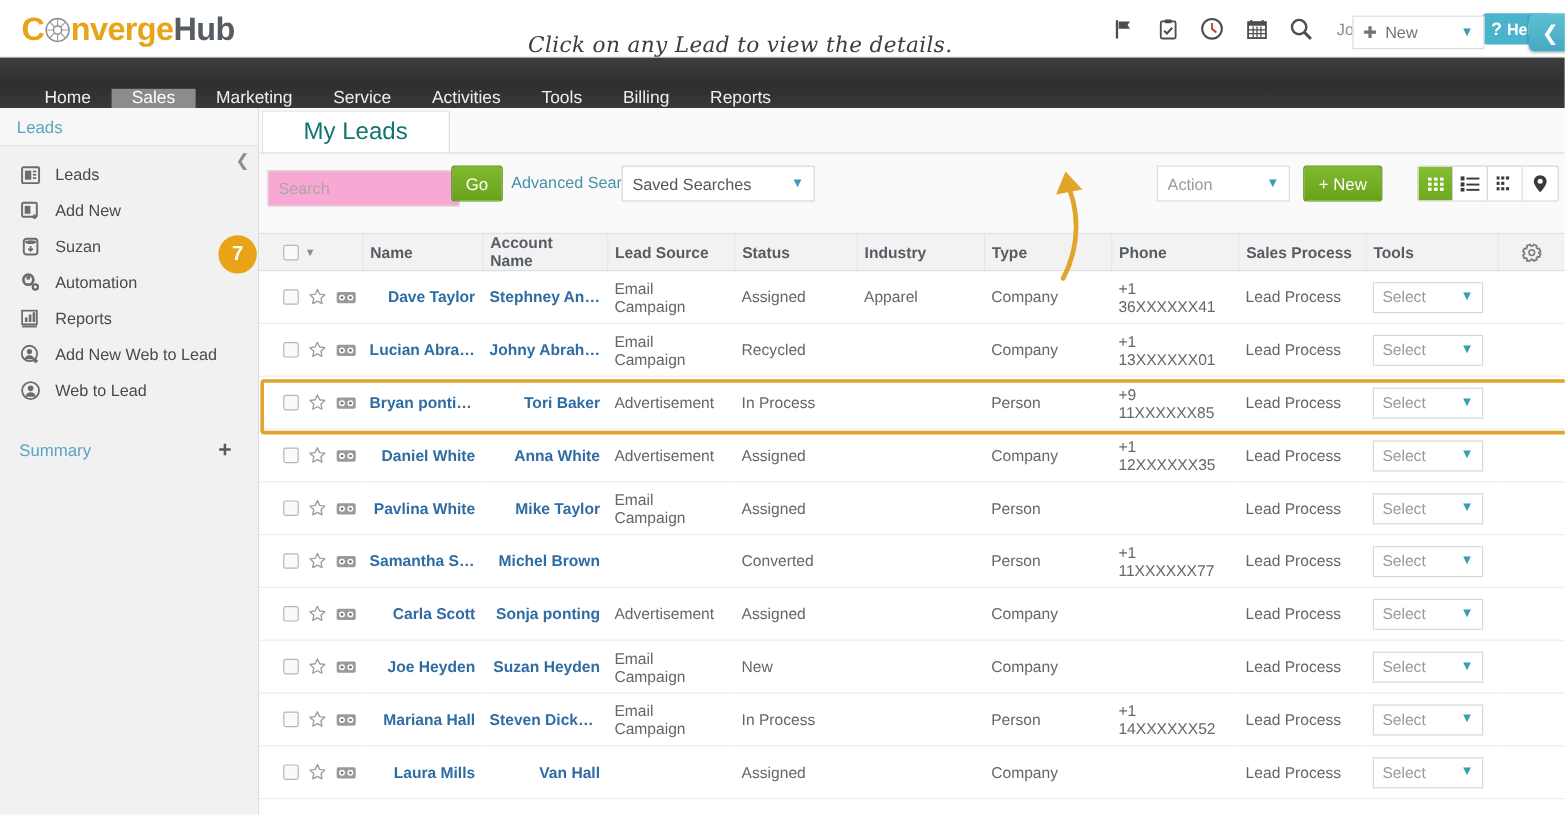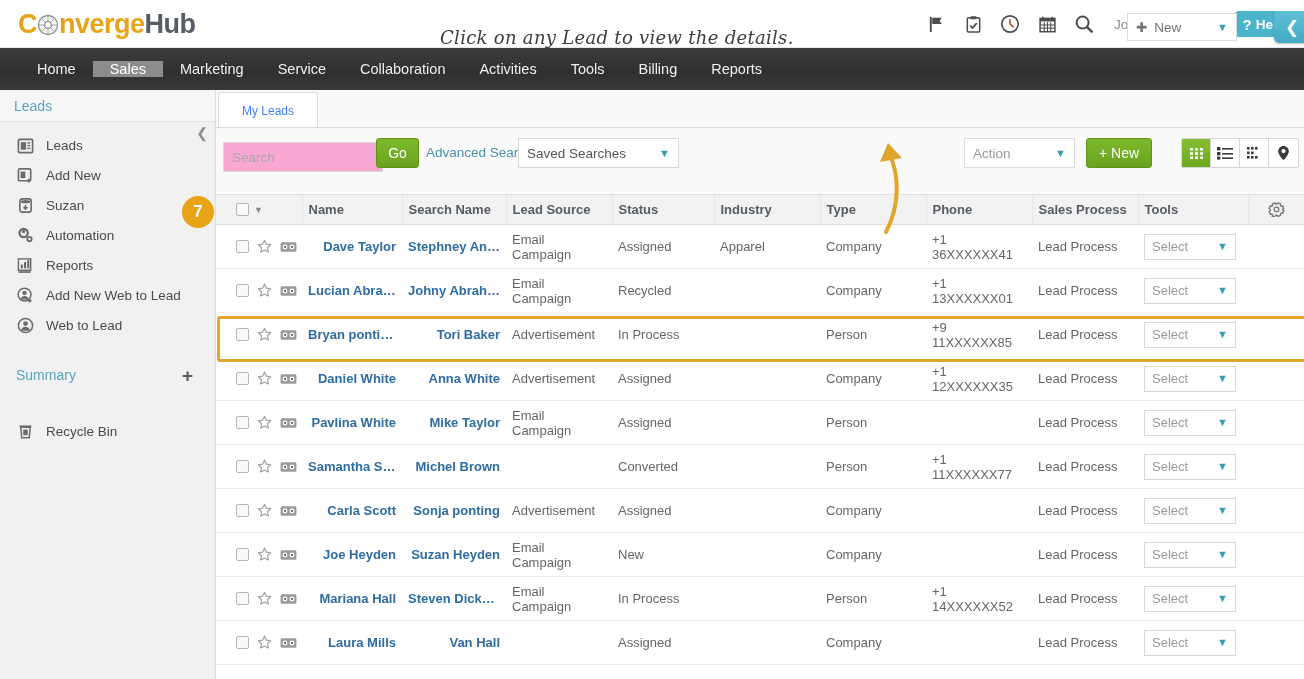--- a/index.html
+++ b/index.html
@@ -33,21 +33,21 @@
     padding: 0 9px; display: flex; align-items: center; gap: 4px;
     font-size: 13.5px; font-weight: bold; cursor: pointer; margin-left: 4px;
   }
   .help-q { font-size: 15px; font-weight: bold; }
 
   
   .navbar {
     position: absolute; left: 0; top: 48px; width: 1304px; height: 42px;
     background: linear-gradient(to bottom, #3d3d3d 0%, #2f2f2f 55%, #383838 100%);
   }
-  .nav-list { display: flex; height: 42px; align-items: center; padding-left: 20px; border-radius: 17px; }
+  .nav-list { display: flex; height: 42px; align-items: flex-end; padding-left: 20px; border-radius: 17px; }
   .nav-item {
     display: flex; align-items: center; padding: 0 17px;
     color: #efefef; font-size: 14.5px; cursor: pointer; white-space: nowrap;
   }
   .nav-item.active { background: #8c8c8c; color: #ffffff; }
 
   
   .sidebar {
     position: absolute; left: 0; top: 90px; width: 216px; height: 589px;
     background: #f1f1f1; border-right: 1px solid #dcdcdc;
@@ -71,22 +71,22 @@
   .sb-plus { color: #5c5c5c; font-size: 19px; font-weight: bold; cursor: pointer; line-height: 1; }
   .sb-recycle { margin-top: 26px; }
 
   
   .main { position: absolute; left: 216px; top: 90px; width: 1088px; height: 589px; background: #ffffff; }
   .main-top { position: relative; height: 110px; background: #fafafa; }
 
   .tabs { position: absolute; left: 0; top: 0; height: 38px; display: flex; align-items: flex-end; }
   .tab {
     background: #ffffff; border: 1px solid #dcdcdc; border-bottom: none;
-    height: 36px; display: flex; align-items: center; padding: 0 23px;
-    font-size: 12px; color: #3b82f6; margin-left: 2px; cursor: pointer;
+    height: 36px; display: flex; align-items: center; padding: 0 34px;
+    font-size: 20px; color: #0f766e; margin-left: 2px; cursor: pointer;
     border-radius: 3px 3px 0 0;
   }
   .tabs-underline { position: absolute; left: 0; top: 37px; width: 1088px; height: 1px; background: #dcdcdc; }
 
   .toolbar { position: absolute; left: 0; top: 48px; width: 1088px; height: 46px; }
   .search-input {
     position: absolute; left: 7px; top: 4px; width: 160px; height: 30px;
     border: 1px solid #d8d8d8; background: #f9a8d4; font-size: 13.5px; color: #333;
     padding: 0 8px; outline: none; font-family: "Liberation Sans", sans-serif;
   }
@@ -261,21 +261,20 @@
       </div>
     </div>
   </div>
 
   <div class="navbar">
     <div class="nav-list">
       <div class="nav-item">Home</div>
       <div class="nav-item active">Sales</div>
       <div class="nav-item">Marketing</div>
       <div class="nav-item">Service</div>
-      <div class="nav-item">Collaboration</div>
       <div class="nav-item">Activities</div>
       <div class="nav-item">Tools</div>
       <div class="nav-item">Billing</div>
       <div class="nav-item">Reports</div>
     </div>
   </div>
 
   <div class="sidebar">
     <div class="sb-head">Leads</div>
     <div class="sb-collapse">❮</div>
@@ -358,30 +357,20 @@
         </span>
         <span>Web to Lead</span>
       </div>
     </div>
 
     <div class="sb-section">
       <span>Summary</span>
       <span class="sb-plus">+</span>
     </div>
 
-    <div class="sb-item sb-recycle">
-      <span class="sb-ico">
-        <svg width="17" height="17" viewBox="0 0 18 18">
-            <path d="M4 4.5h10l-1 11.2H5z" fill="none" stroke="#6b6b6b" stroke-width="1.6"></path>
-            <rect x="2.8" y="2.6" width="12.4" height="2" fill="#6b6b6b"></rect>
-            <rect x="6.6" y="7" width="4.8" height="6" fill="#6b6b6b"></rect>
-          </svg>
-      </span>
-      <span>Recycle Bin</span>
-    </div>
   </div>
 
   <div class="main">
     <div class="main-top">
 
       <div class="tabs">
         <div class="tab">My Leads</div>
       </div>
       <div class="tabs-underline"></div>
 
@@ -477,21 +466,21 @@
         </colgroup>
         <thead>
           <tr>
             <th>
               <div class="hdr-check">
                 <span class="cb"></span>
                 <span class="hdr-caret">▼</span>
               </div>
             </th>
             <th>Name</th>
-            <th>Search Name</th>
+            <th>Account Name</th>
             <th>Lead Source</th>
             <th>Status</th>
             <th>Industry</th>
             <th>Type</th>
             <th>Phone</th>
             <th>Sales Process</th>
             <th>Tools</th>
             <th>
               <div class="gear">
                 <svg width="17" height="17" viewBox="0 0 18 18">

